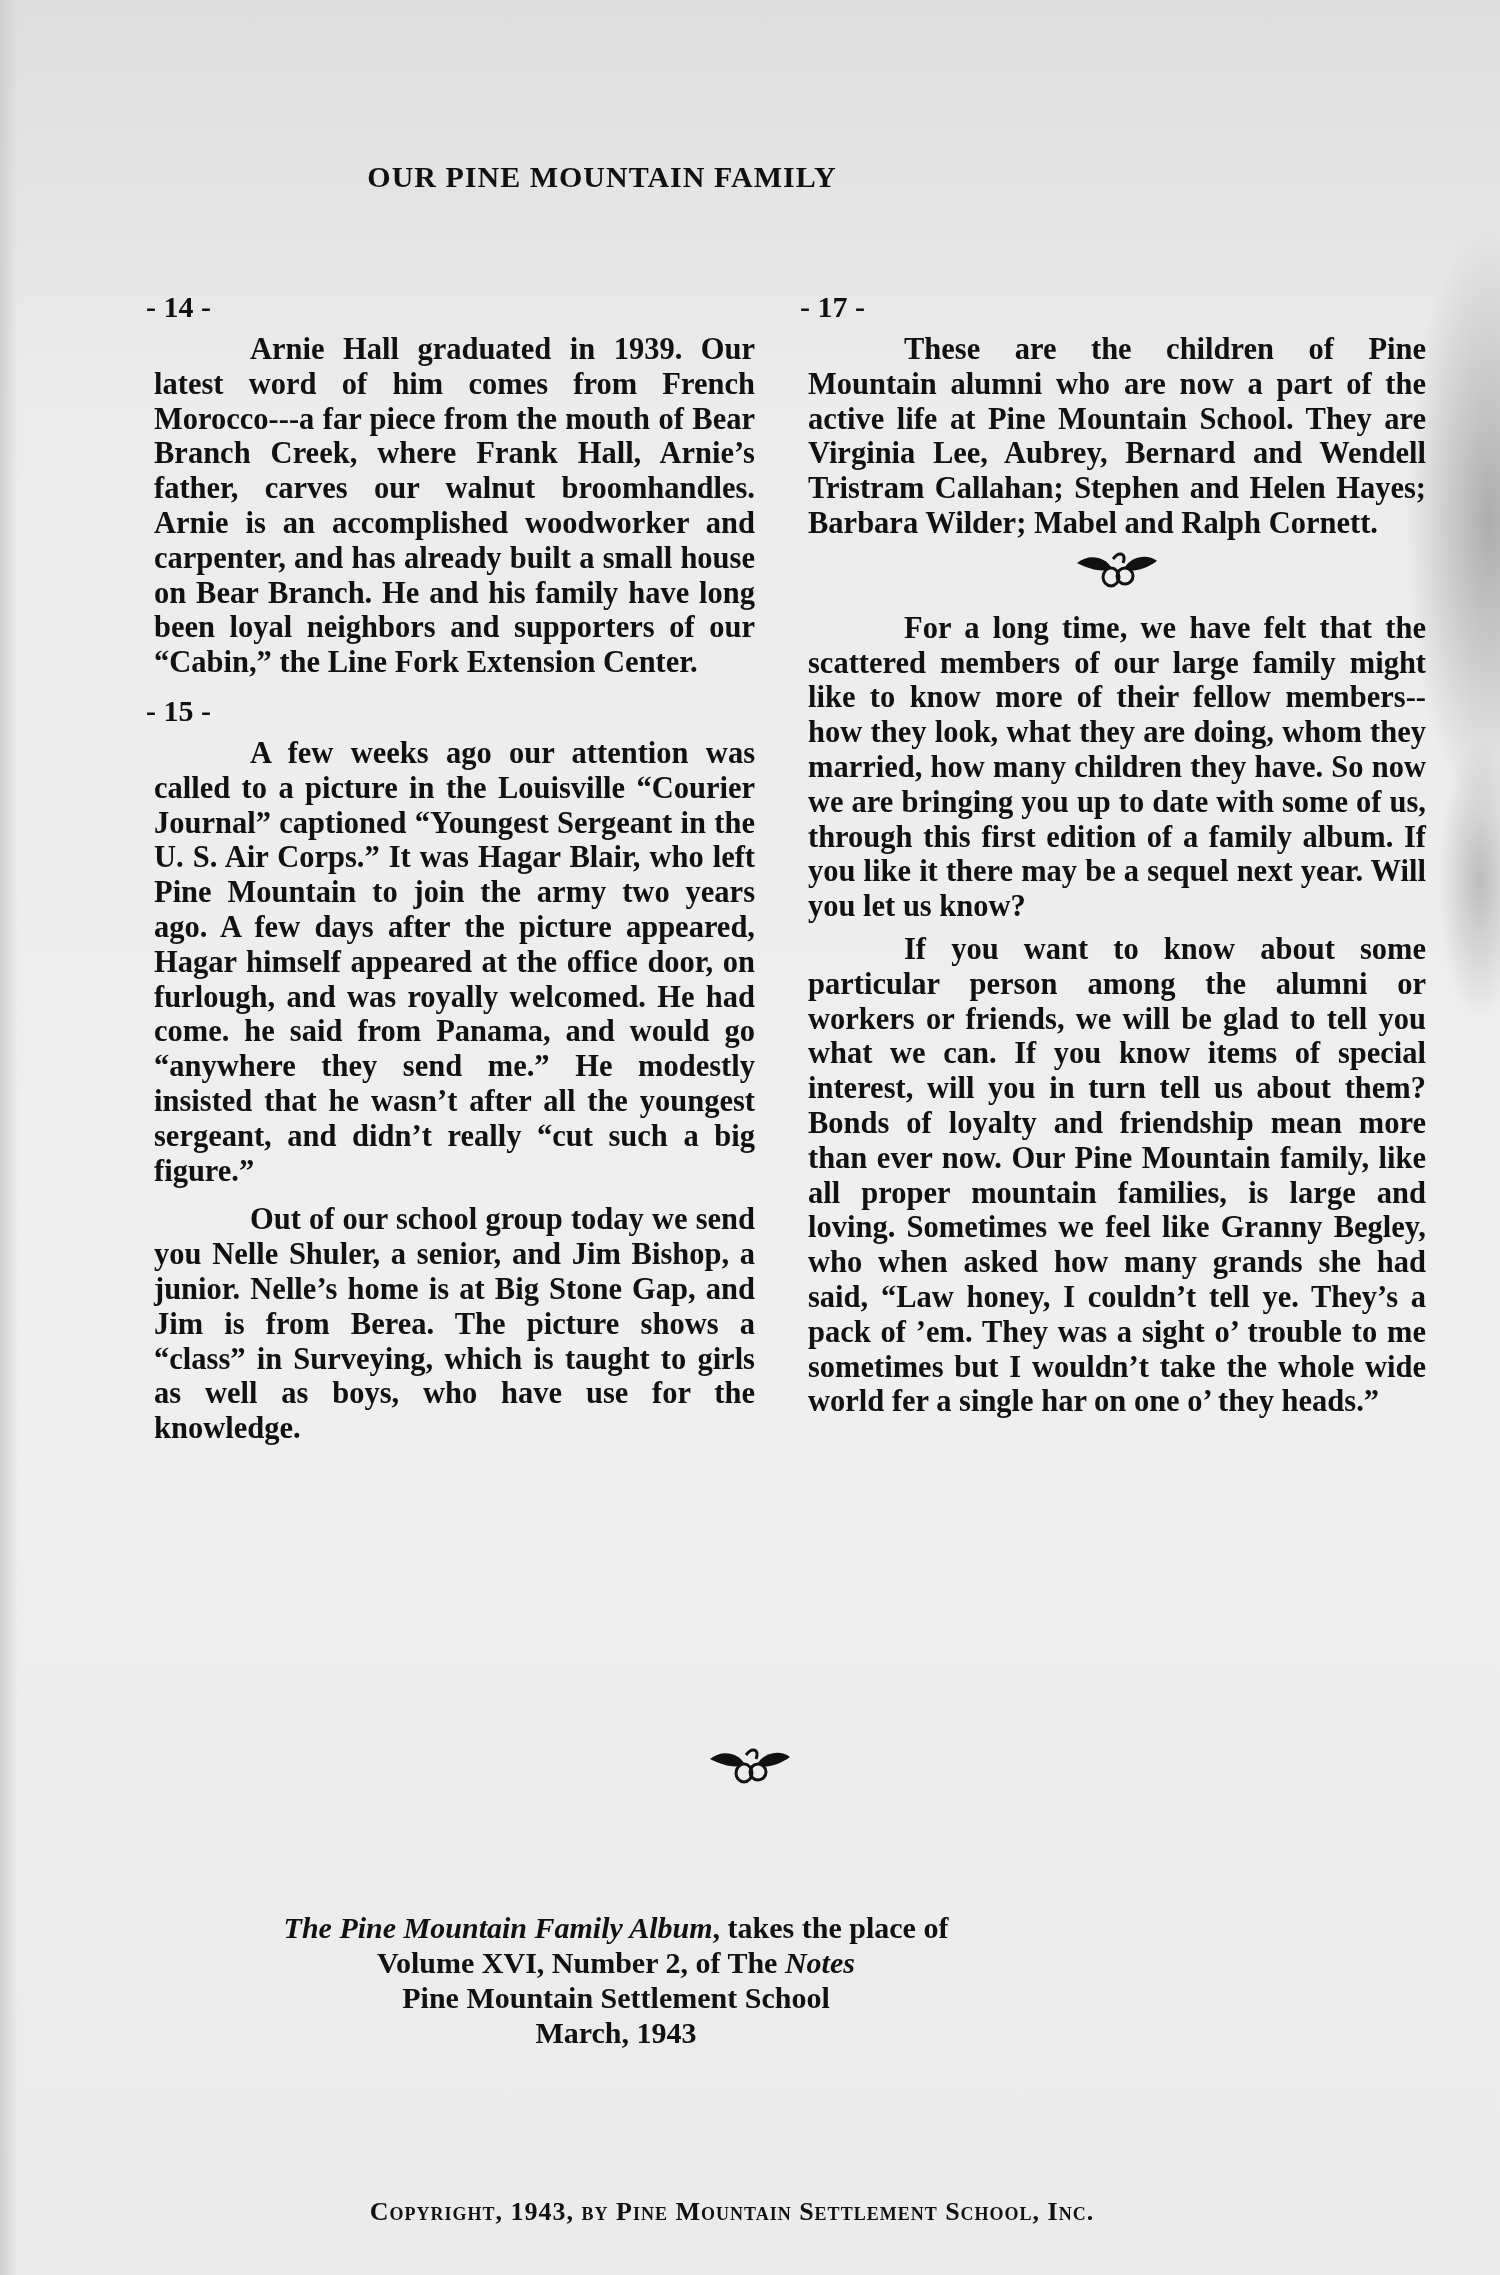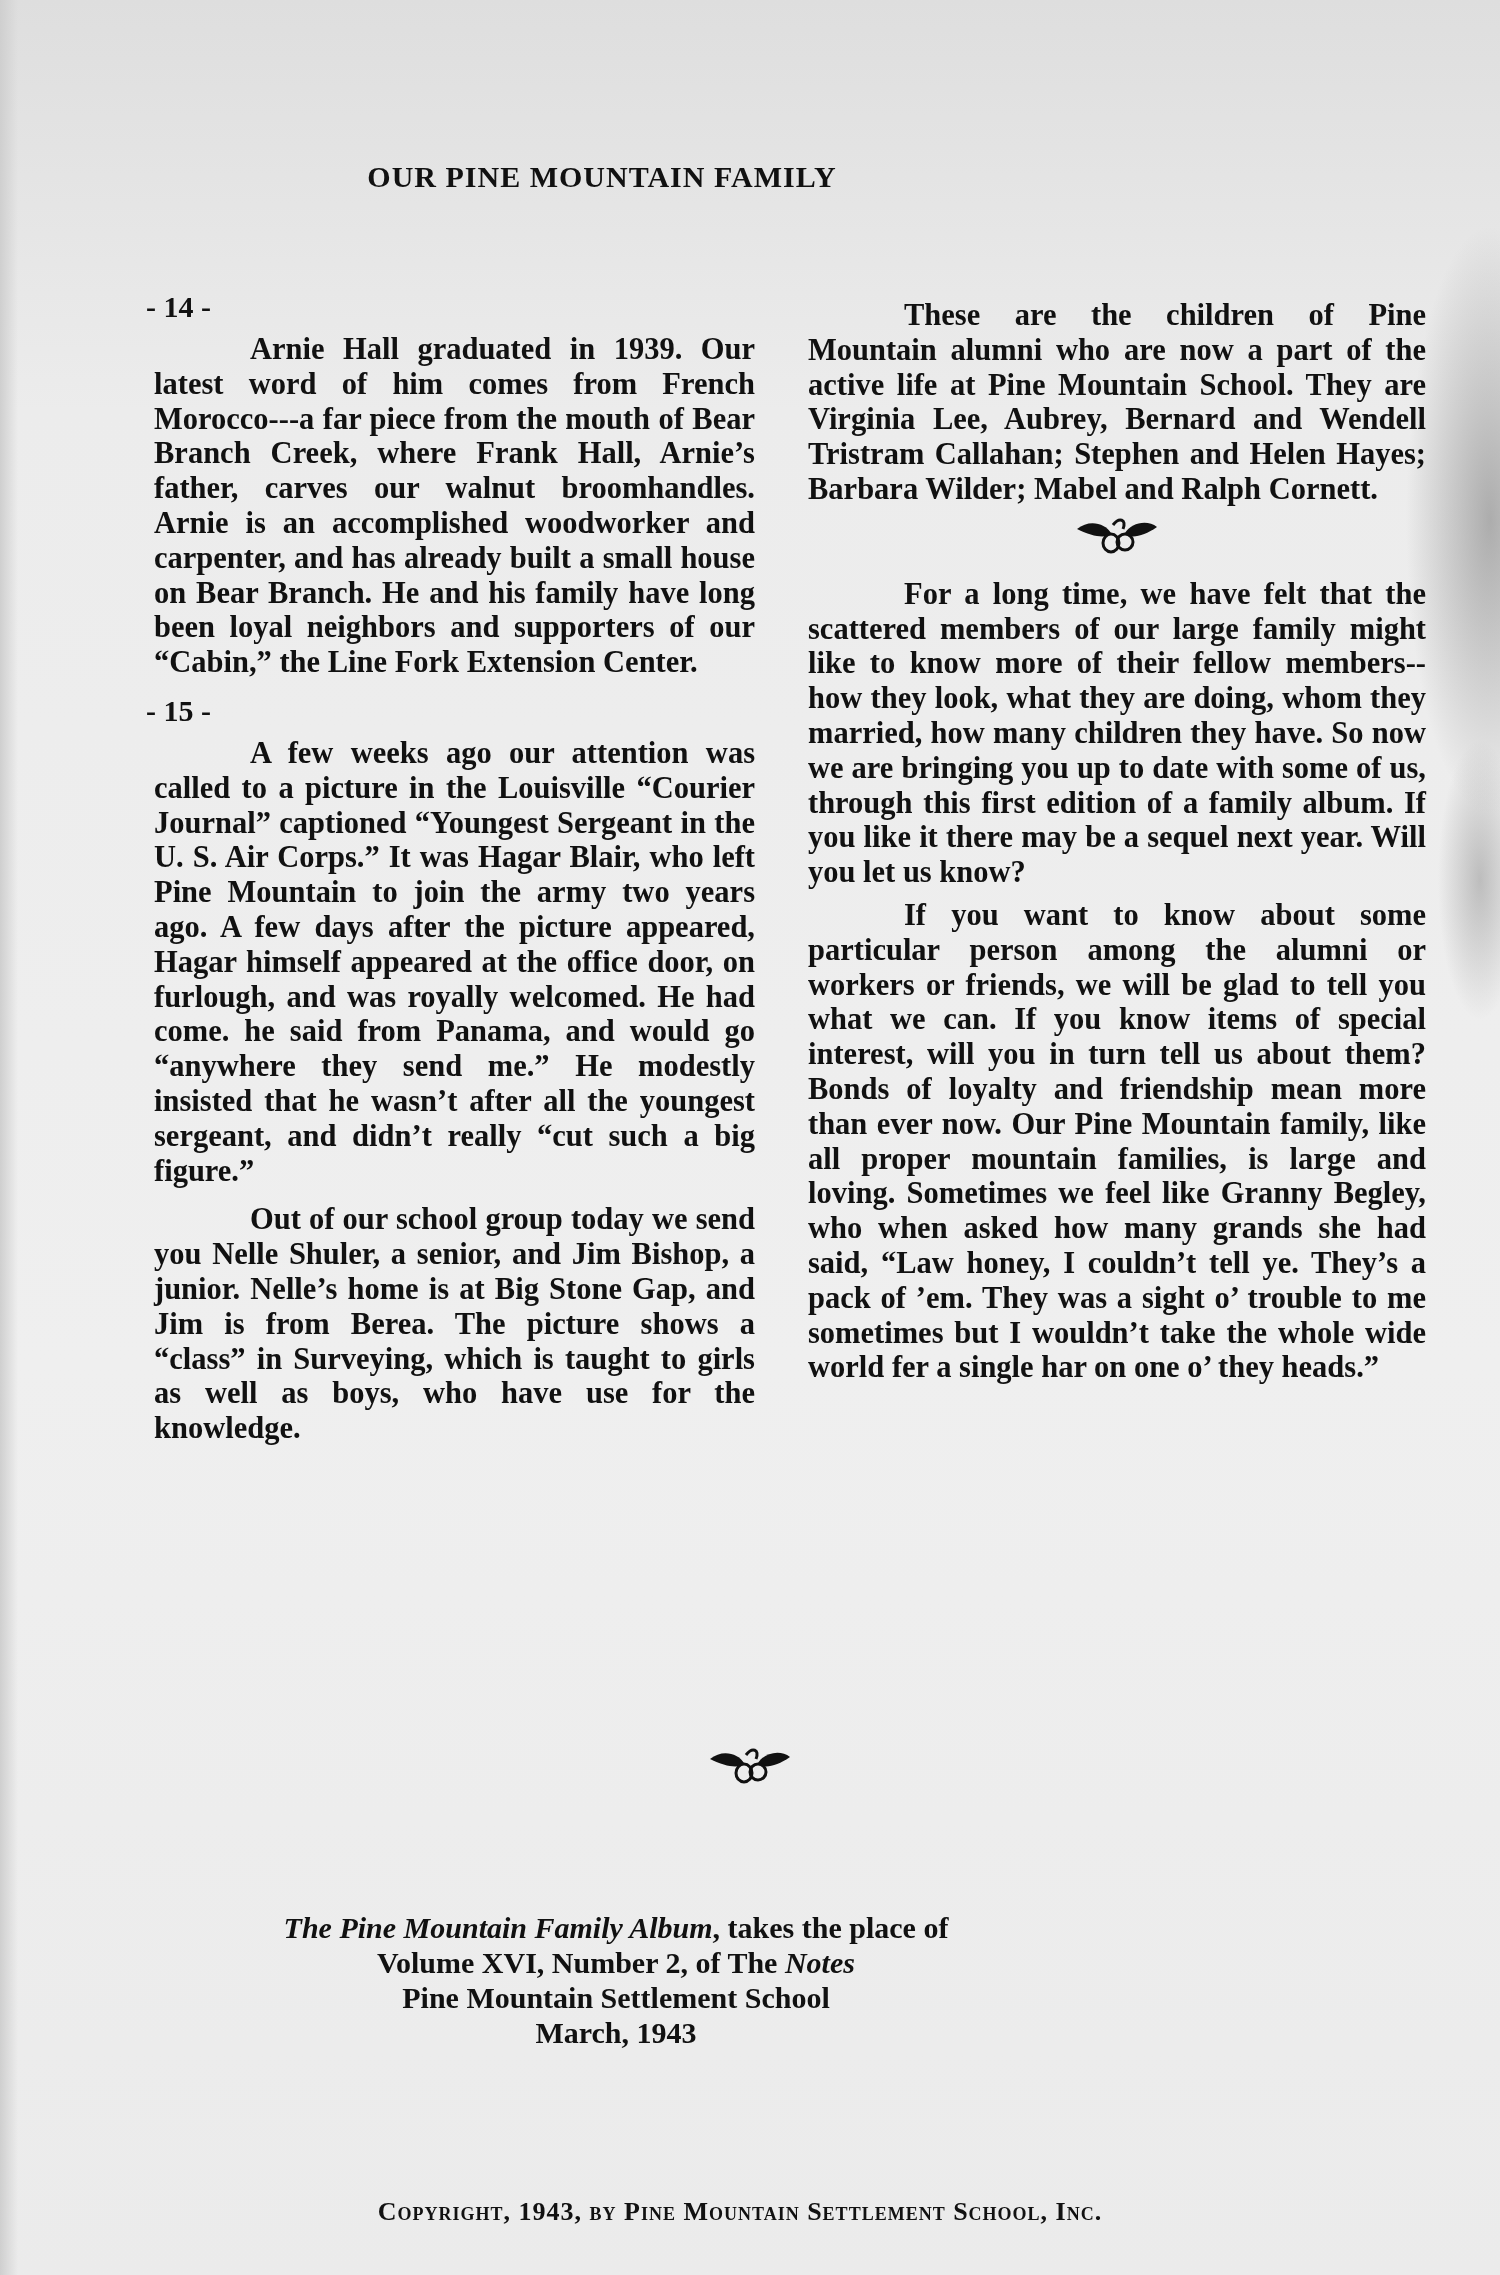--- a/index.html
+++ b/index.html
@@ -48,21 +48,21 @@
     position: absolute; left: 700px; top: 1745px; width: 100px; height: 40px;
   }
   .colophon {
     position: absolute; left: 0; width: 1232px; top: 1910px;
     text-align: center; font-family: "Liberation Serif", serif;
     font-size: 30px; line-height: 35px; font-weight: bold;
   }
   .colophon .line { display: block; }
   .colophon i { font-style: italic; }
   .copyright {
-    position: absolute; left: 8px; width: 1464px; top: 2197px;
+    position: absolute; left: 0; width: 1464px; top: 2197px;
     text-align: center; font-family: "Liberation Serif", serif;
     font-size: 26px; font-variant: small-caps; letter-spacing: 1px; font-weight: bold;
   }
 </style>
 </head>
 <body>
 
 <div class="page">
   <div class="left-shadow"></div>
 
@@ -72,20 +72,21 @@
     <p class="sec-num">- 14 -</p>
     <p class="para tight-after">Arnie Hall graduated in 1939. Our latest word of him comes from French Morocco---a far piece from the mouth of Bear Branch Creek, where Frank Hall, Arnie’s father, carves our walnut broomhandles. Arnie is an ac­complished woodworker and carpen­ter, and has already built a small house on Bear Branch. He and his family have long been loyal neighbors and supporters of our “Cabin,” the Line Fork Extension Center.</p>
 
     <p class="sec-num">- 15 -</p>
     <p class="para tight-after">A few weeks ago our attention was called to a picture in the Louis­ville “Courier Journal” captioned “Youngest Sergeant in the U. S. Air Corps.” It was Hagar Blair, who left Pine Mountain to join the army two years ago. A few days after the pic­ture appeared, Hagar himself appear­ed at the office door, on furlough, and was royally welcomed. He had come. he said from Panama, and would go “anywhere they send me.” He mod­estly insisted that he wasn’t after all the youngest sergeant, and didn’t really “cut such a big figure.”</p>
 
     <p class="para">Out of our school group today we send you Nelle Shuler, a senior, and Jim Bishop, a junior. Nelle’s home is at Big Stone Gap, and Jim is from Berea. The picture shows a “class” in Surveying, which is taught to girls as well as boys, who have use for the knowledge.</p>
   </div>
 
   <div class="col right">
+    <p class="sec-num">- 17 -</p>
     <p class="para">These are the children of Pine Mountain alumni who are now a part of the active life at Pine Mountain School. They are Virginia Lee, Aubrey, Bernard and Wendell Tristram Cal­lahan; Stephen and Helen Hayes; Barbara Wilder; Mabel and Ralph Cornett.</p>
 
     <svg class="ornament" viewBox="0 0 100 40">
       <path d="M10 14 C 22 4, 38 8, 44 18 C 40 24, 26 22, 10 14 Z" fill="#111"></path>
       <path d="M90 12 C 80 4, 64 8, 58 18 C 62 24, 76 22, 90 12 Z" fill="#111"></path>
       <ellipse cx="44" cy="28" rx="8" ry="9" fill="none" stroke="#111" stroke-width="3"></ellipse>
       <ellipse cx="58" cy="27" rx="8" ry="8" fill="none" stroke="#111" stroke-width="3"></ellipse>
       <path d="M46 10 C 52 2, 60 4, 56 14" fill="none" stroke="#111" stroke-width="3"></path>
     </svg>
 

